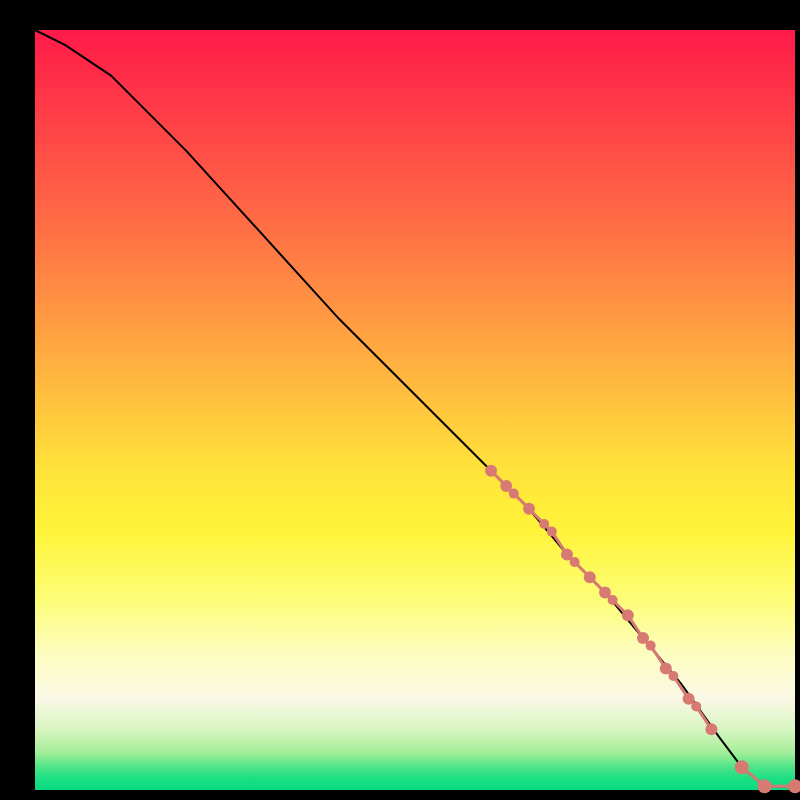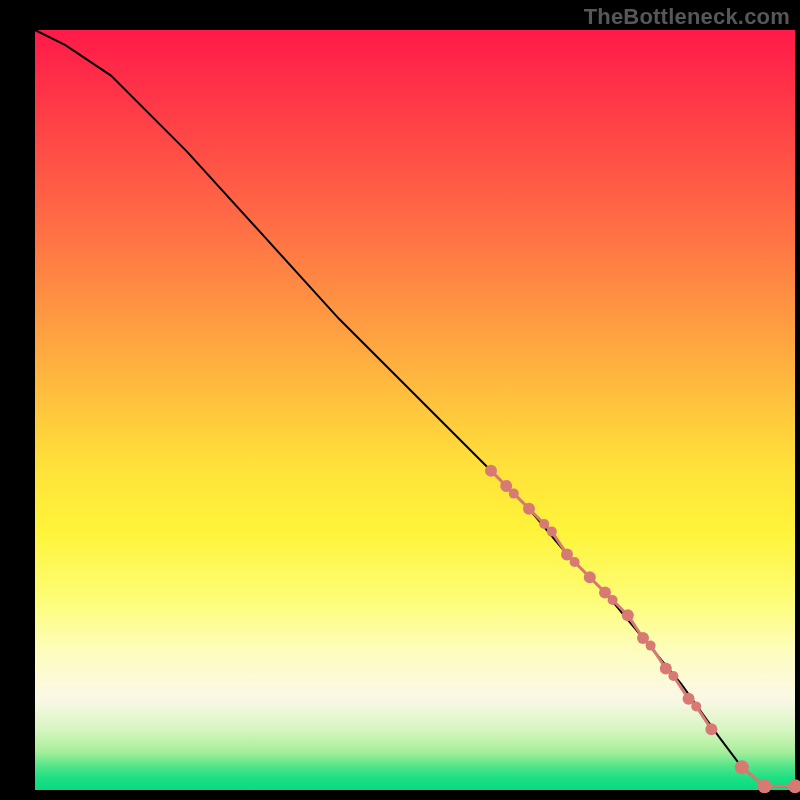--- a/index.html
+++ b/index.html
@@ -73,21 +73,20 @@
   .bead-conn {
     stroke: #d87a74;
     stroke-width: 3;
     fill: none;
   }
 </style>
 </head>
 <body>
 
 <div class="frame">
-  <div class="watermark">TheBottleneck.com</div>
 
   <div class="plot">
     <svg class="curve" viewBox="0 0 760 760">
       <path id="main-curve" class="line" d="M 0.0 0.0 L 30.4 15.2 L 76.0 45.6 L 152.0 121.6 L 228.0 205.2 L 304.0 288.8 L 380.0 364.8 L 456.0 440.8 L 494.0 478.8 L 532.0 524.4 L 570.0 562.4 L 608.0 608.0 L 646.0 653.6 L 684.0 706.8 L 706.8 737.2 L 729.6 756.2 L 760.0 756.2 "></path>
       <g id="bead-group">
           <line x1="456" y1="440.8" x2="471.2" y2="456" class="bead-conn" stroke-width="9.6" stroke-linecap="round"></line>
           <line x1="471.2" y1="456" x2="478.8" y2="463.59999999999997" class="bead-conn" stroke-width="9.6" stroke-linecap="round"></line>
           <line x1="478.8" y1="463.59999999999997" x2="494" y2="478.8" class="bead-conn" stroke-width="8.0" stroke-linecap="round"></line>
           <line x1="494" y1="478.8" x2="509.20000000000005" y2="494" class="bead-conn" stroke-width="9.6" stroke-linecap="round"></line>
           <line x1="509.20000000000005" y1="494" x2="516.8000000000001" y2="501.59999999999997" class="bead-conn" stroke-width="8.0" stroke-linecap="round"></line>

